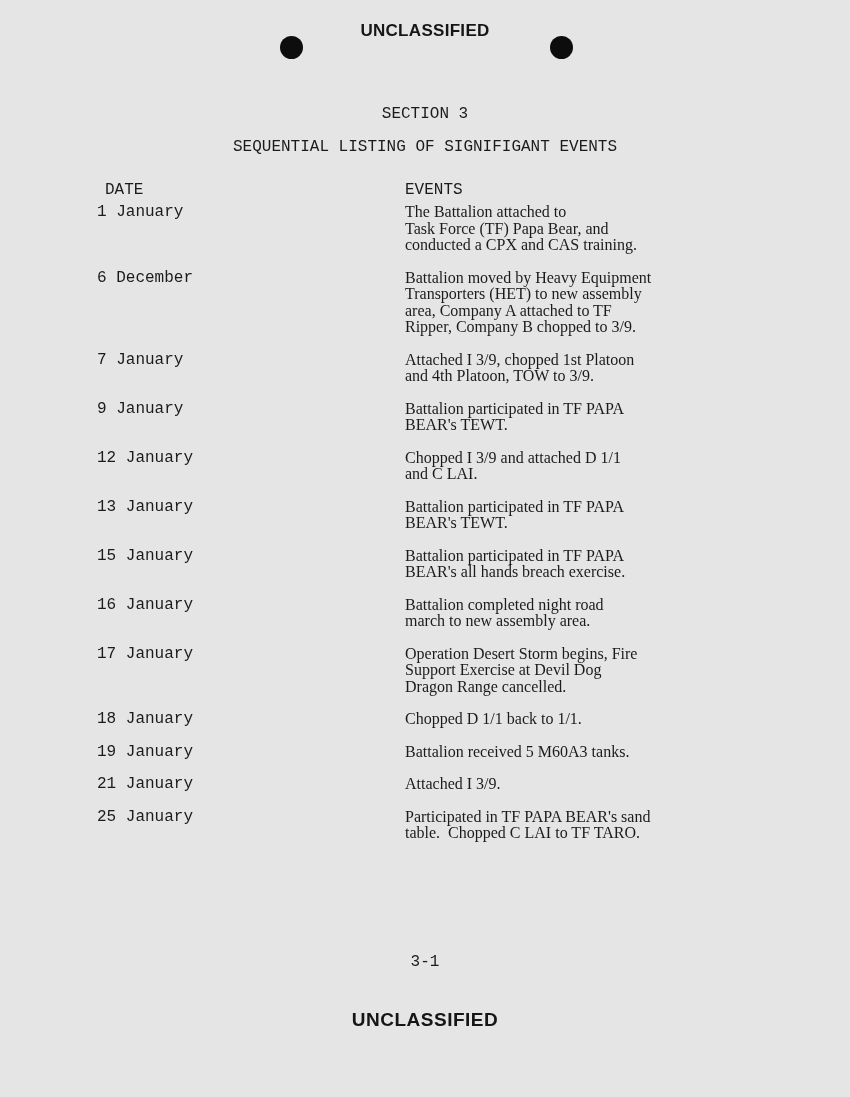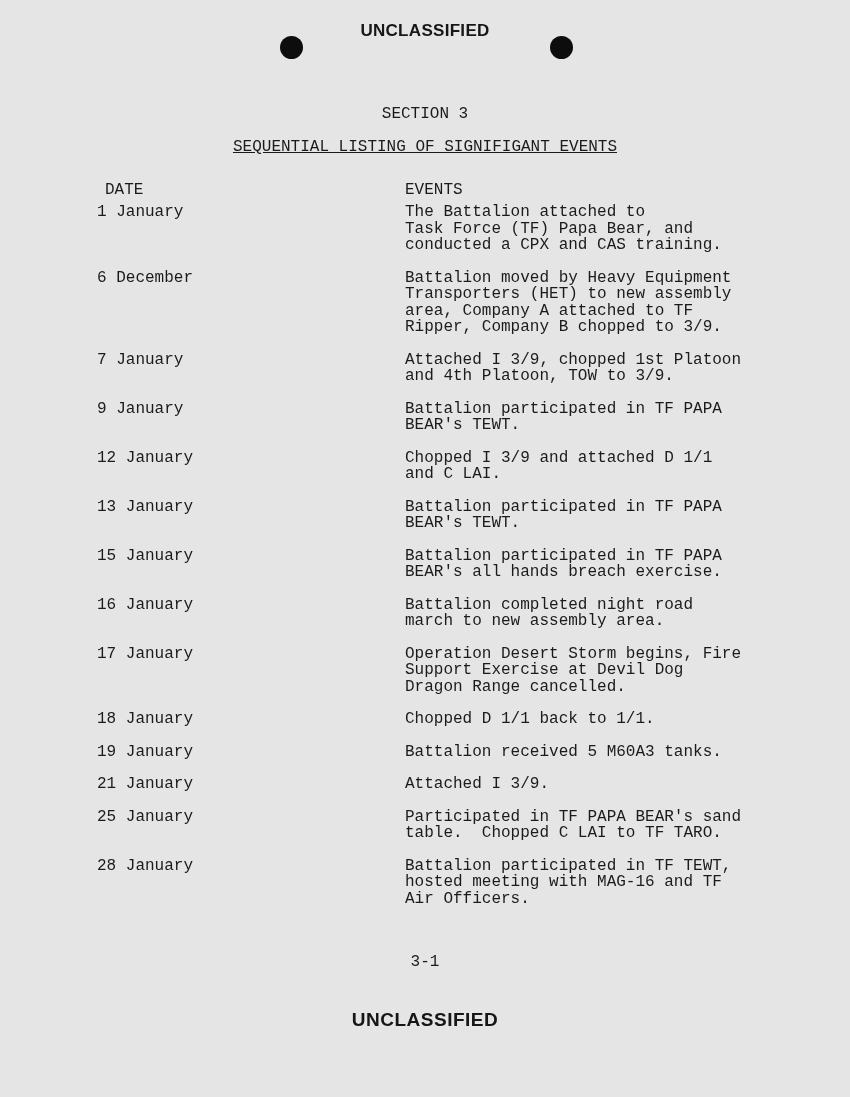--- a/index.html
+++ b/index.html
@@ -53,21 +53,20 @@
     left: 0;
     width: 100%;
     text-align: center;
   }
   .subtitle {
     position: absolute;
     top: 139px;
     left: 0;
     width: 100%;
     text-align: center;
-    text-decoration: underline;
   }
   .col-headers {
     position: absolute;
     top: 182px;
     left: 0;
     width: 100%;
     height: 17px;
   }
   .col-date   { position: absolute; left: 105px; }
   .col-events { position: absolute; left: 405px; }
@@ -81,20 +80,21 @@
     display: flex;
     margin-bottom: 16px;
   }
   .entry .date {
     flex: 0 0 308px;
     width: 308px;
   }
   .entry .event {
     flex: 1;
     white-space: pre-wrap;
+    font-family: Liberation Serif, serif;
   }
   .page-number {
     position: absolute;
     top: 954px;
     left: 0;
     width: 100%;
     text-align: center;
   }
 </style>
 </head>
@@ -190,25 +190,19 @@
         <div class="date">21 January</div>
         <div class="event">Attached I 3/9.</div>
       </div>
 
       <div class="entry">
         <div class="date">25 January</div>
         <div class="event">Participated in TF PAPA BEAR's sand
 table.  Chopped C LAI to TF TARO.</div>
       </div>
 
-      <div class="entry">
-        <div class="date">28 January</div>
-        <div class="event">Battalion participated in TF TEWT,
-hosted meeting with MAG-16 and TF
-Air Officers.</div>
-      </div>
     </div>
 
   <div class="page-number">3-1</div>
 
   <div class="classification bottom">UNCLASSIFIED</div>
 
 </div>
 
 </body></html>

